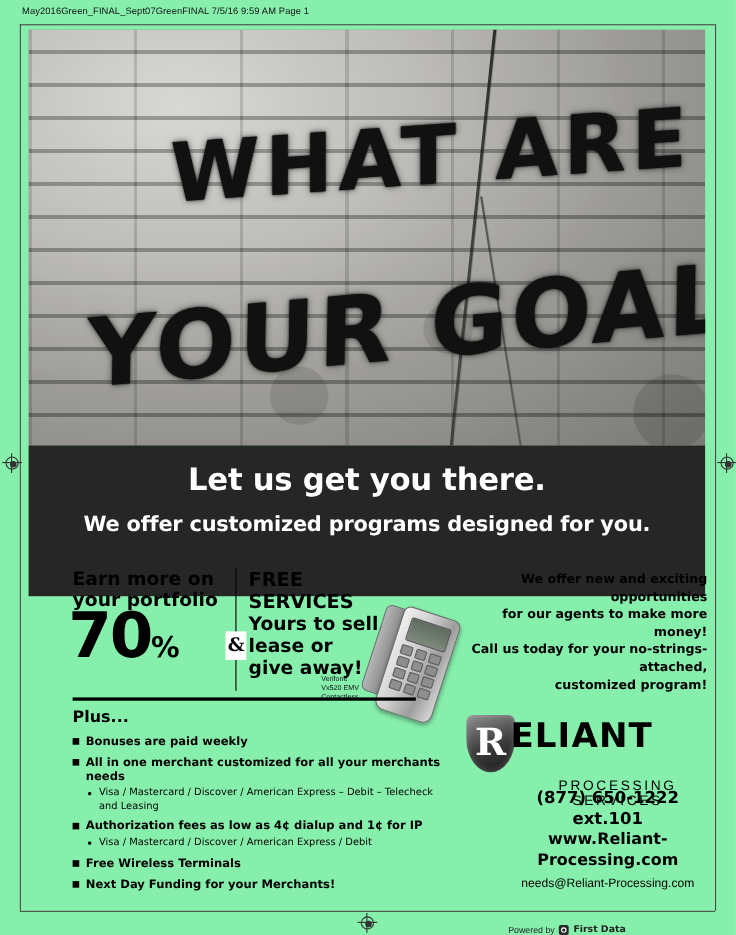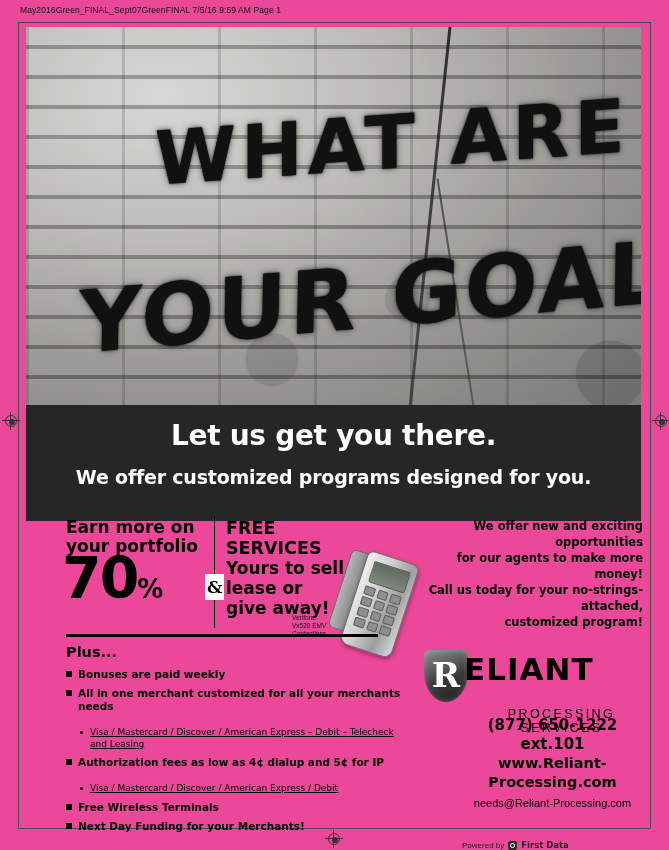--- a/index.html
+++ b/index.html
@@ -13,21 +13,21 @@
     font-family: "Liberation Sans", sans-serif;
     color: #000;
     position: relative;
     overflow: hidden;
   }
   .page {
     position: absolute;
     left: 0; top: 0;
     width: 669px;
     height: 850px;
-    background: #ec4899;
+    background: #86efac;
   }
 
   
   .slugline {
     position: absolute;
     left: 20px;
     top: 5px;
     font-size: 8.5px;
     color: #111;
     letter-spacing: 0.1px;
@@ -156,21 +156,21 @@
     transform: rotate(-5deg) skewX(-6deg);
     white-space: nowrap;
   }
 
   
   .banner {
     position: absolute;
     left: 26px;
     top: 405px;
     width: 615px;
-    height: 116px;
+    height: 137px;
     background: #262626;
     color: #fff;
     text-align: center;
   }
   .banner-h1 {
     margin: 0;
     padding-top: 14px;
     font-family: "DejaVu Sans", sans-serif;
     font-weight: 700;
     font-size: 28px;
@@ -303,22 +303,21 @@
   }
   .b-item .btxt {
     font-family: "DejaVu Sans", sans-serif;
     font-weight: 700;
     font-size: 10.5px;
     line-height: 13px;
   }
   .sub-item {
     position: relative;
     padding-left: 12px;
-    margin-top: 14px;
-    text-decoration: underline;
+    margin-top: 3px;
   }
   .sub-item .dot {
     position: absolute;
     left: 2px;
     top: 4px;
     width: 2.5px; height: 2.5px;
     background: #000;
     border-radius: 50%;
   }
   .sub-item .stxt {
@@ -603,21 +602,21 @@
           <span class="sq"></span>
           <div class="btxt">All in one merchant customized for all your merchants needs</div>
           <div class="sub-item">
             <span class="dot"></span>
             <div class="stxt">Visa / Mastercard / Discover / American Express – Debit –  Telecheck and Leasing</div>
           </div>
         </div>
 
         <div class="b-item">
           <span class="sq"></span>
-          <div class="btxt">Authorization fees as low as 4¢ dialup and 5¢ for IP</div>
+          <div class="btxt">Authorization fees as low as 4¢ dialup and 1¢ for IP</div>
           <div class="sub-item">
             <span class="dot"></span>
             <div class="stxt">Visa / Mastercard / Discover / American Express / Debit</div>
           </div>
         </div>
 
         <div class="b-item">
           <span class="sq"></span>
           <div class="btxt">Free Wireless Terminals</div>
         </div>

